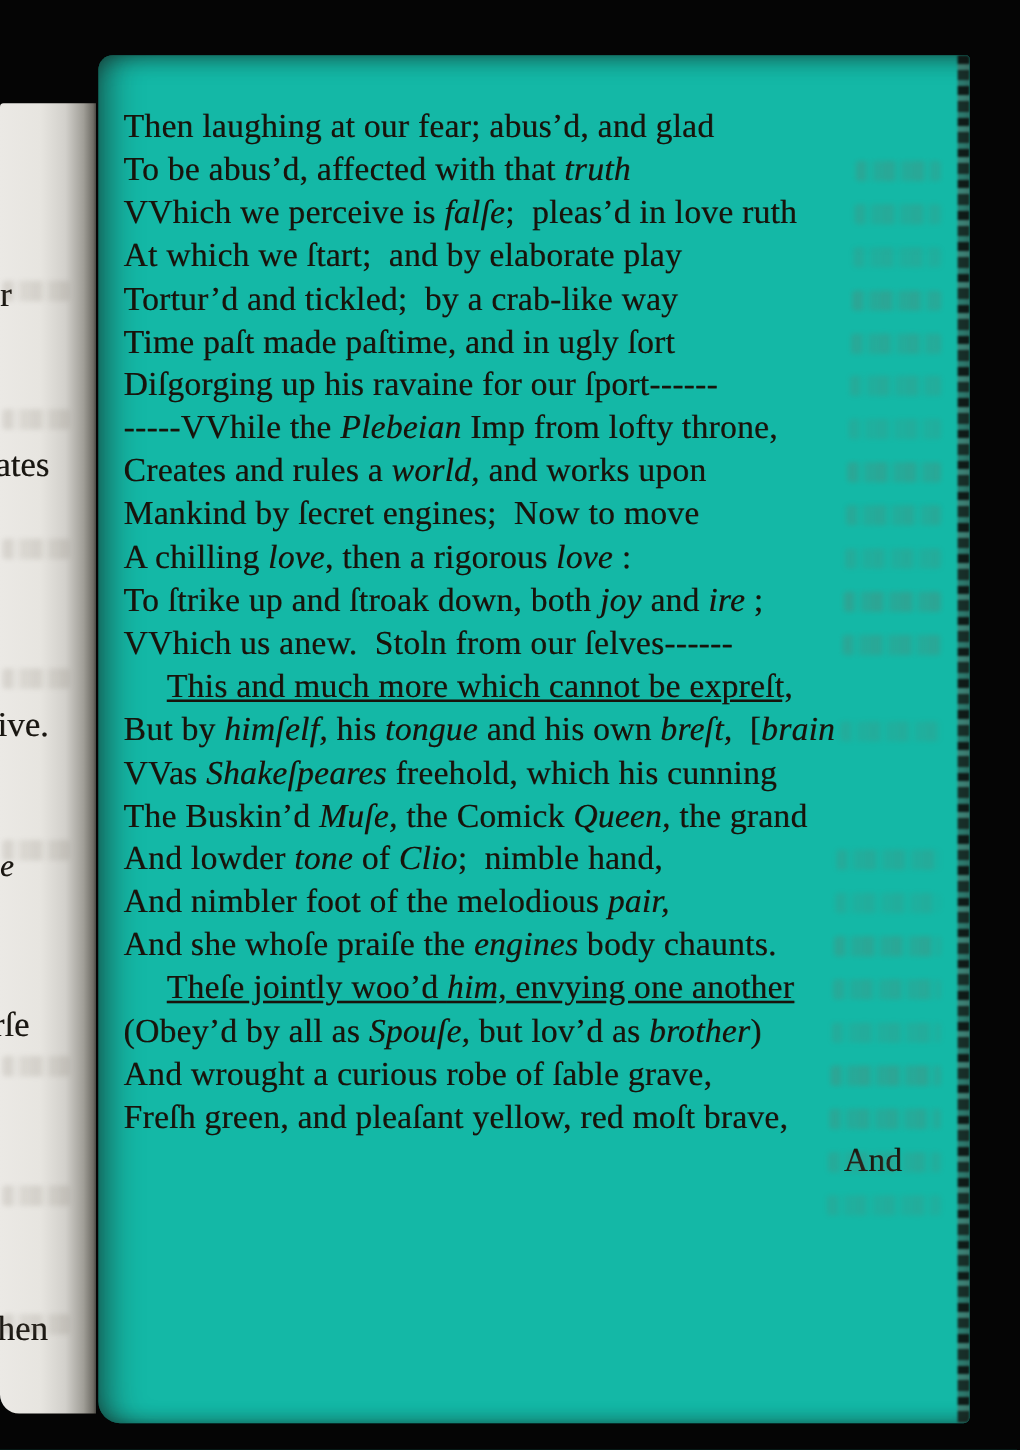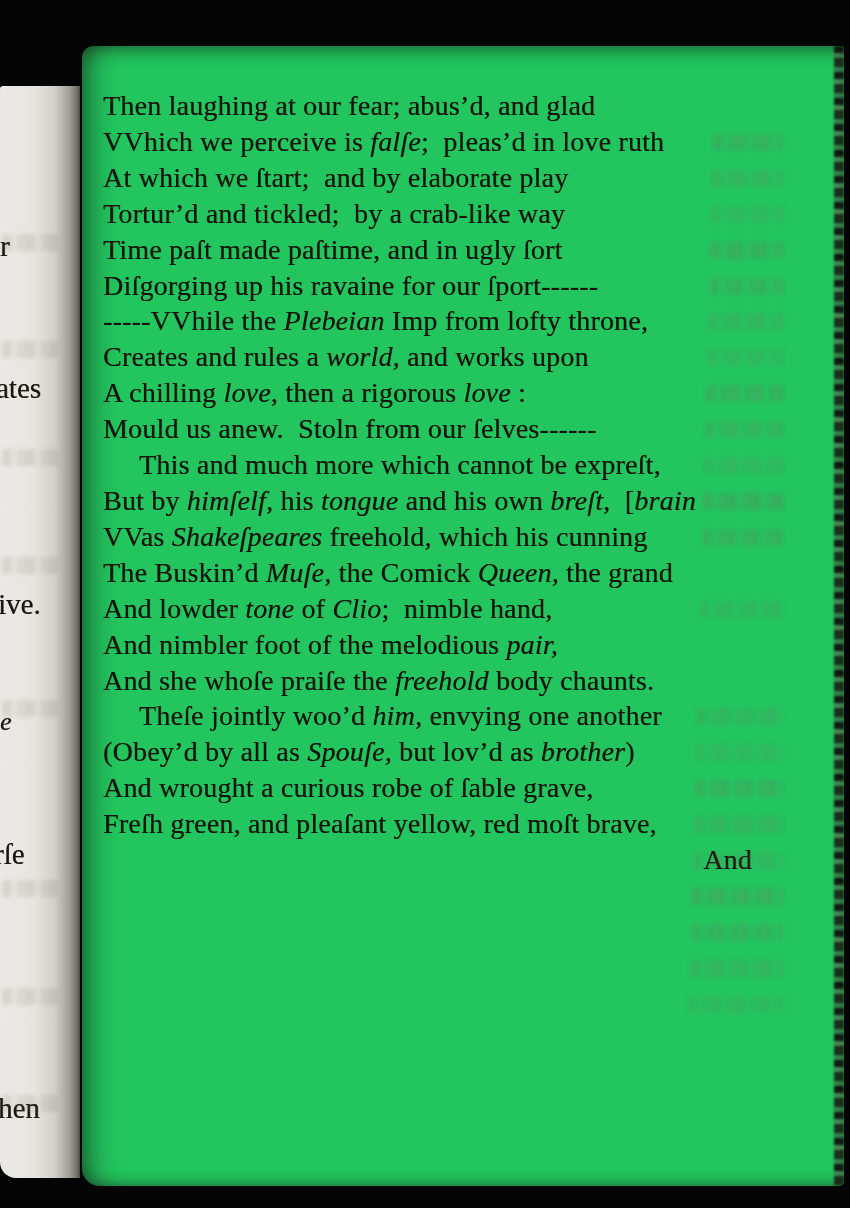--- a/index.html
+++ b/index.html
@@ -17,40 +17,39 @@
   .frag.italic{font-style:italic;font-size:26px;}
   .frag-r{left:0;top:144px;}
   .frag-ates{left:-4px;top:286px;}
   .frag-ive{left:-2px;top:502px;}
   .frag-e{left:0;top:621px;}
   .frag-rse{left:-6px;top:752px;}
   .frag-hen{left:-2px;top:1006px;}
   
   .page{
     position:absolute;left:82px;top:46px;width:726px;height:1140px;overflow:hidden;
-    background:#22c55e;border-radius:12px 3px 5px 18px;
+    background:#14b8a6;border-radius:12px 3px 5px 18px;
     box-shadow:
       inset 22px 0 28px -16px rgba(25,23,20,.62),
       inset 0 16px 18px -13px rgba(25,23,20,.5),
       inset 0 -12px 14px -11px rgba(25,23,20,.42),
       inset -5px 0 7px -3px rgba(25,23,20,.28);
-    padding-left: 36px;
   }
   
   .page-edge{
     position:absolute;right:0;top:0;width:10px;height:100%;
     background:repeating-linear-gradient(180deg,
       rgba(15,14,12,.92) 0 7px, rgba(95,90,82,.55) 7px 12px,
       rgba(25,24,20,.85) 12px 21px, rgba(70,66,60,.5) 21px 26px);
     filter:blur(.8px);border-radius:0 3px 5px 0;
   }
   .poem{position:absolute;left:21px;top:42px;font-size:28px;line-height:35.9px;color:#18130b;letter-spacing:.2px;}
   .line{white-space:pre;text-shadow:.4px 0 0 rgba(24,19,11,.55);}
   .line em{font-style:italic;}
-  .line.indent{padding-left:36px;}
+  .line.indent{padding-left:36px;text-decoration:underline;}
   .line.catchword{width:649px;text-align:right;}
   
   .bleed{
     position:absolute;height:17px;border-radius:3px;filter:blur(2px);
     background:repeating-linear-gradient(90deg,
       rgba(118,110,96,.30) 0 9px, rgba(118,110,96,.07) 9px 15px, rgba(118,110,96,.24) 15px 24px);
   }
 </style>
 </head>
 <body>
@@ -70,36 +69,39 @@
       <div class="bleed" style="top: 470.8px; left: 2px; width: 56px; opacity: 0.55;"></div>
       <div class="bleed" style="top: 614.4px; left: 2px; width: 56px; opacity: 0.55;"></div>
       <div class="bleed" style="top: 793.9px; left: 2px; width: 56px; opacity: 0.55;"></div>
       <div class="bleed" style="top: 901.6px; left: 2px; width: 56px; opacity: 0.55;"></div>
       <div class="bleed" style="top: 1009.3px; left: 2px; width: 56px; opacity: 0.55;"></div>
     </div>
 
   <div class="page">
     <div class="poem">
       <div class="line"><span>Then laughing at our fear; abus’d, and glad</span></div>
+        <div class="line"><span>To be abus’d, affected with that </span><em>truth</em></div>
         <div class="line"><span>VVhich we perceive is </span><em>falſe</em><span>;  pleas’d in love ruth</span></div>
         <div class="line"><span>At which we ſtart;  and by elaborate play</span></div>
         <div class="line"><span>Tortur’d and tickled;  by a crab-like way</span></div>
         <div class="line"><span>Time paſt made paſtime, and in ugly ſort</span></div>
         <div class="line"><span>Diſgorging up his ravaine for our ſport------</span></div>
         <div class="line"><span>-----VVhile the </span><em>Plebeian</em><span> Imp from lofty throne,</span></div>
         <div class="line"><span>Creates and rules a </span><em>world,</em><span> and works upon</span></div>
+        <div class="line"><span>Mankind by ſecret engines;  Now to move</span></div>
         <div class="line"><span>A chilling </span><em>love</em><span>, then a rigorous </span><em>love</em><span> :</span></div>
-        <div class="line"><span>Mould us anew.  Stoln from our ſelves------</span></div>
+        <div class="line"><span>To ſtrike up and ſtroak down, both </span><em>joy</em><span> and </span><em>ire</em><span> ;</span></div>
+        <div class="line"><span>VVhich us anew.  Stoln from our ſelves------</span></div>
         <div class="line indent"><span>This and much more which cannot be expreſt,</span></div>
         <div class="line"><span>But by </span><em>himſelf,</em><span> his </span><em>tongue</em><span> and his own </span><em>breſt,</em><span>  [</span><em>brain</em></div>
         <div class="line"><span>VVas </span><em>Shakeſpeares</em><span> freehold, which his cunning</span></div>
         <div class="line"><span>The Buskin’d </span><em>Muſe,</em><span> the Comick </span><em>Queen,</em><span> the grand</span></div>
         <div class="line"><span>And lowder </span><em>tone</em><span> of </span><em>Clio</em><span>;  nimble hand,</span></div>
         <div class="line"><span>And nimbler foot of the melodious </span><em>pair,</em></div>
-        <div class="line"><span>And she whoſe praiſe the </span><em>freehold</em><span> body chaunts.</span></div>
+        <div class="line"><span>And she whoſe praiſe the </span><em>engines</em><span> body chaunts.</span></div>
         <div class="line indent"><span>Theſe jointly woo’d </span><em>him,</em><span> envying one another</span></div>
         <div class="line"><span>(Obey’d by all as </span><em>Spouſe,</em><span> but lov’d as </span><em>brother</em><span>)</span></div>
         <div class="line"><span>And wrought a curious robe of ſable grave,</span></div>
         <div class="line"><span>Freſh green, and pleaſant yellow, red moſt brave,</span></div>
         <div class="line catchword">And</div>
     </div>
     <div class="page-edge"></div>
   <div class="bleed" style="top: 87.9px; left: 631px; width: 71px; opacity: 0.74;"></div>
       <div class="bleed" style="top: 123.8px; left: 630px; width: 72px; opacity: 0.63;"></div>
       <div class="bleed" style="top: 159.7px; left: 629px; width: 73px; opacity: 0.52;"></div>

